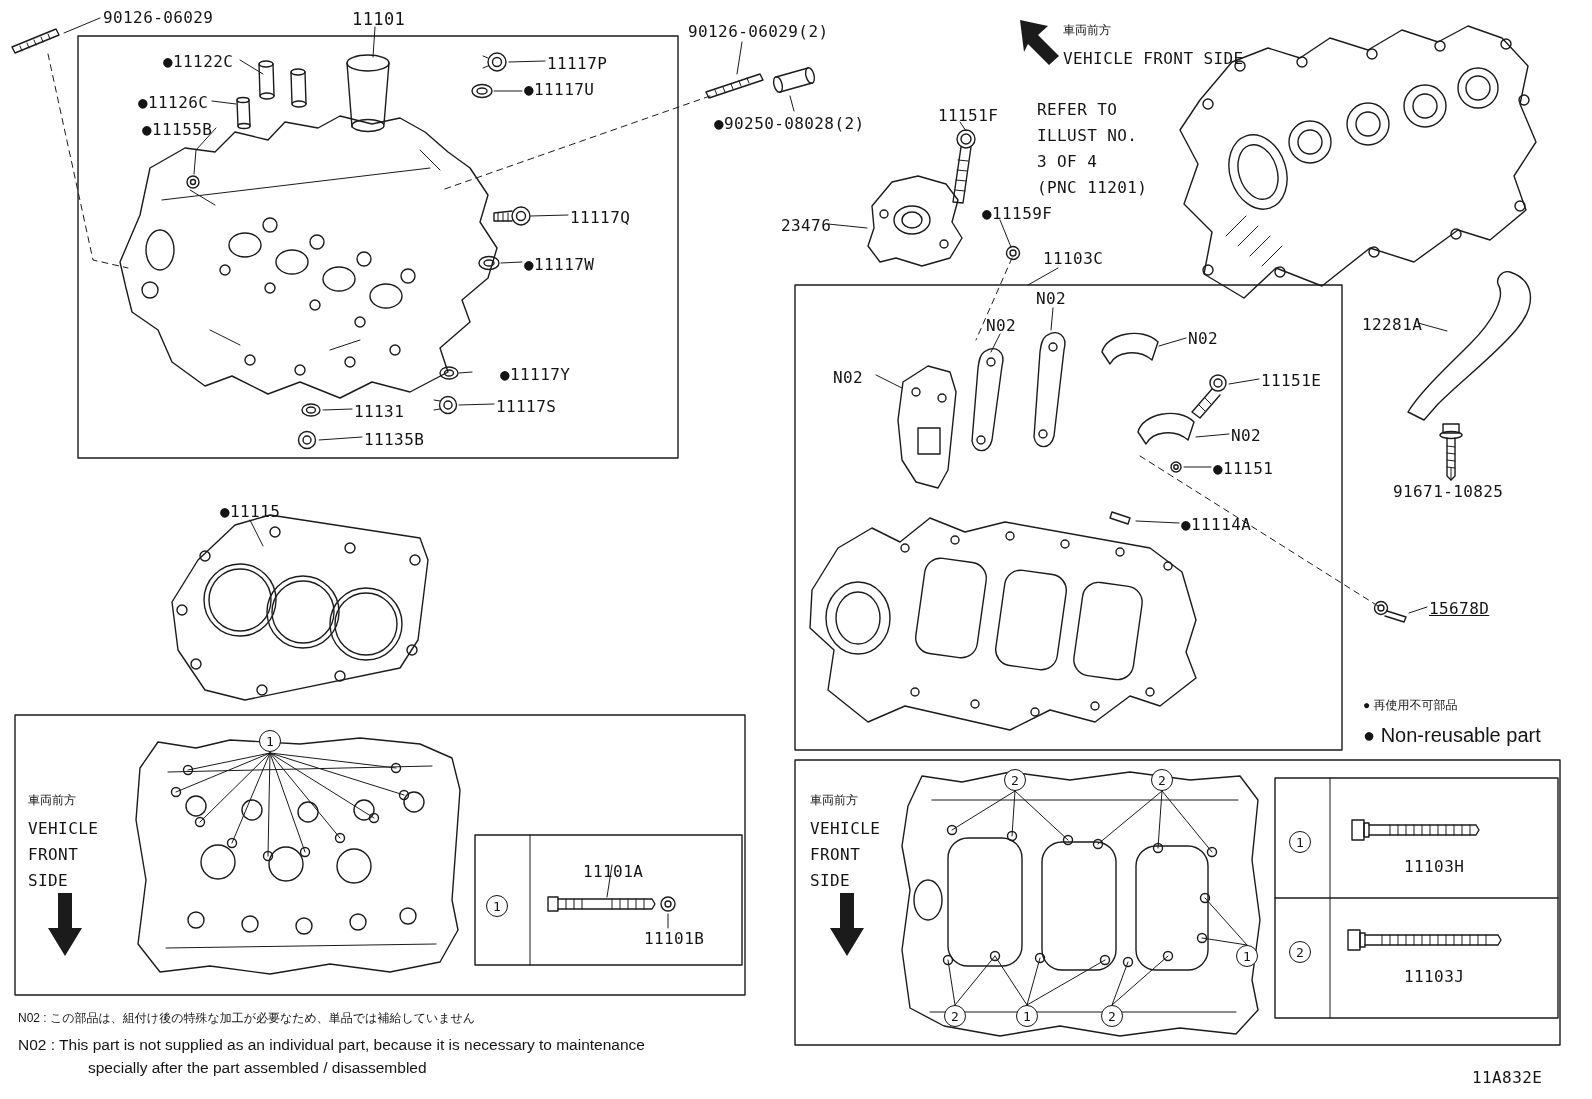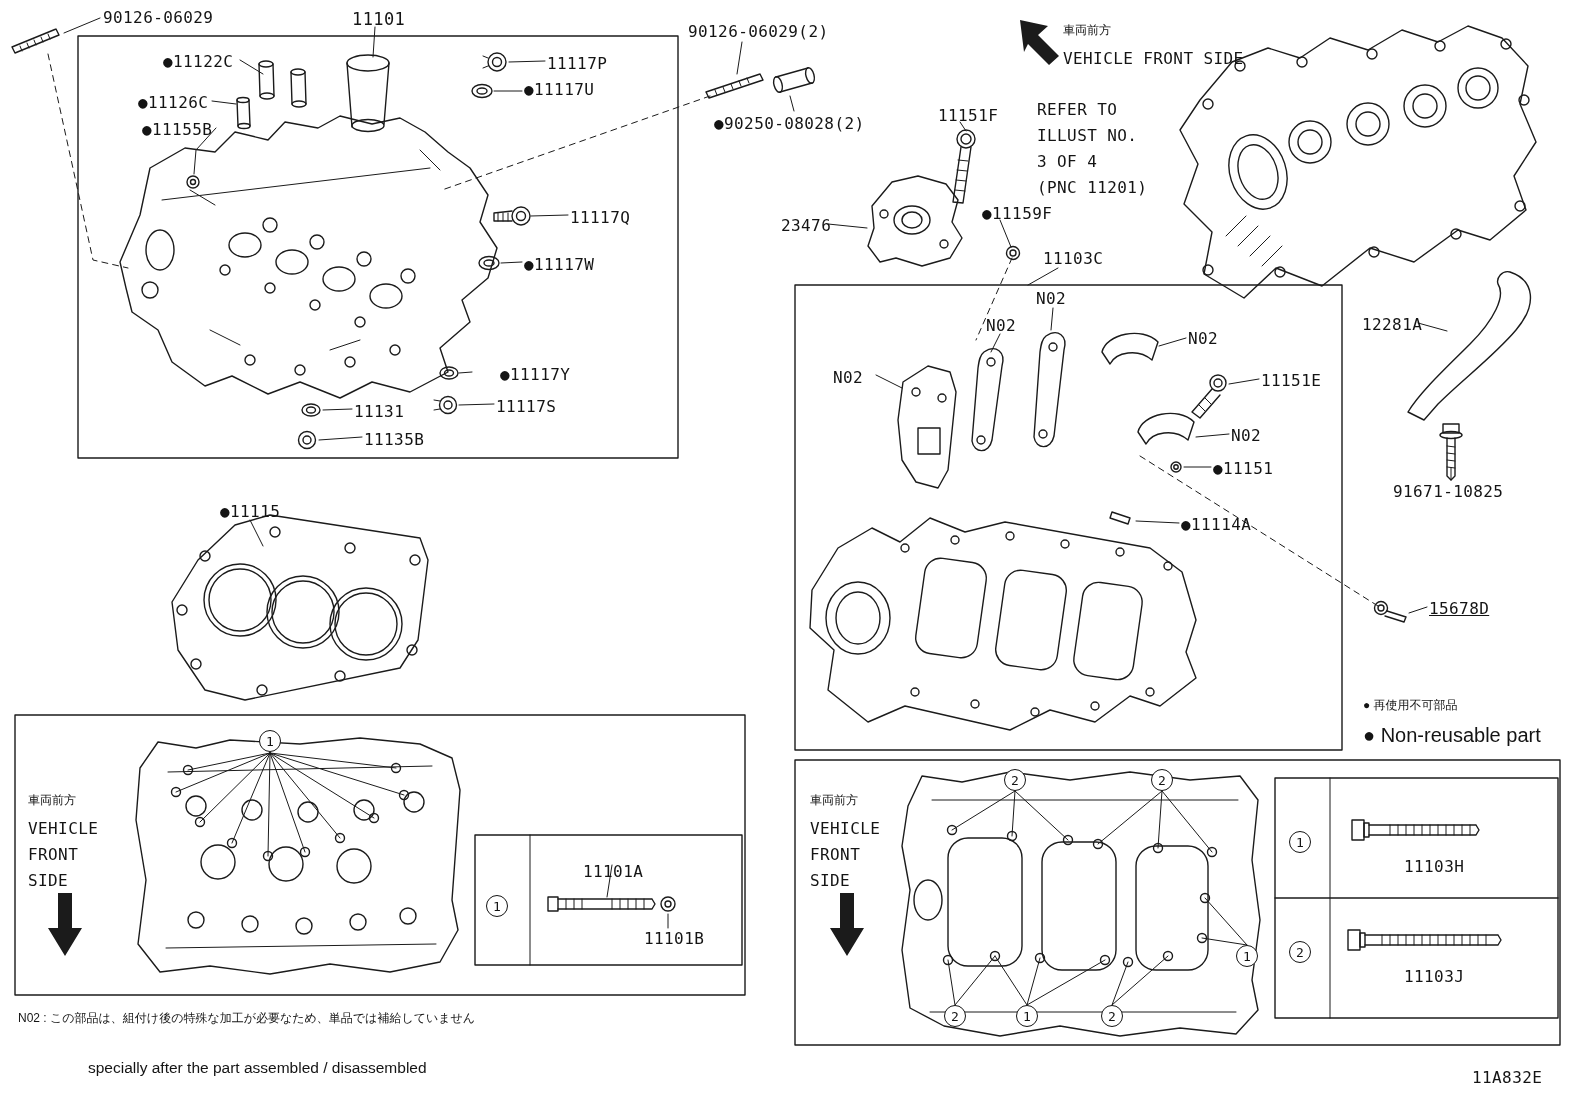--- a/index.html
+++ b/index.html
@@ -462,20 +462,21 @@
 <div class="lbl" style="left:810px;top:819px;">VEHICLE</div>
 <div class="lbl" style="left:810px;top:845px;">FRONT</div>
 <div class="lbl" style="left:810px;top:871px;">SIDE</div>
 
 <div class="lbl" style="left:583px;top:847px;margin-top:15px;">11101A</div>
 <div class="lbl" style="left:644px;top:929px;">11101B</div>
 <div class="lbl" style="left:1404px;top:857px;">11103H</div>
 <div class="lbl" style="left:1404px;top:967px;">11103J</div>
 
 <div class="jp" style="position:absolute;left:18px;top:1010px;">N02 : この部品は、組付け後の特殊な加工が必要なため、単品では補給していません</div>
+<div class="en-note" style="position:absolute;left:18px;top:1036px;">N02 : This part is not supplied as an individual part, because it is necessary to maintenance</div>
 <div class="en-note" style="position:absolute;left:88px;top:1059px;">specially after the part assembled / disassembled</div>
 <div class="lbl" style="left:1472px;top:1068px;">11A832E</div>
 
 <span class="callout" style="left:259px;top:730px;">1</span>
 <span class="callout" style="left:486px;top:895px;">1</span>
 <span class="callout" style="left:1004px;top:769px;">2</span>
 <span class="callout" style="left:1151px;top:769px;">2</span>
 <span class="callout" style="left:944px;top:1005px;">2</span>
 <span class="callout" style="left:1016px;top:1005px;">1</span>
 <span class="callout" style="left:1101px;top:1005px;">2</span>

